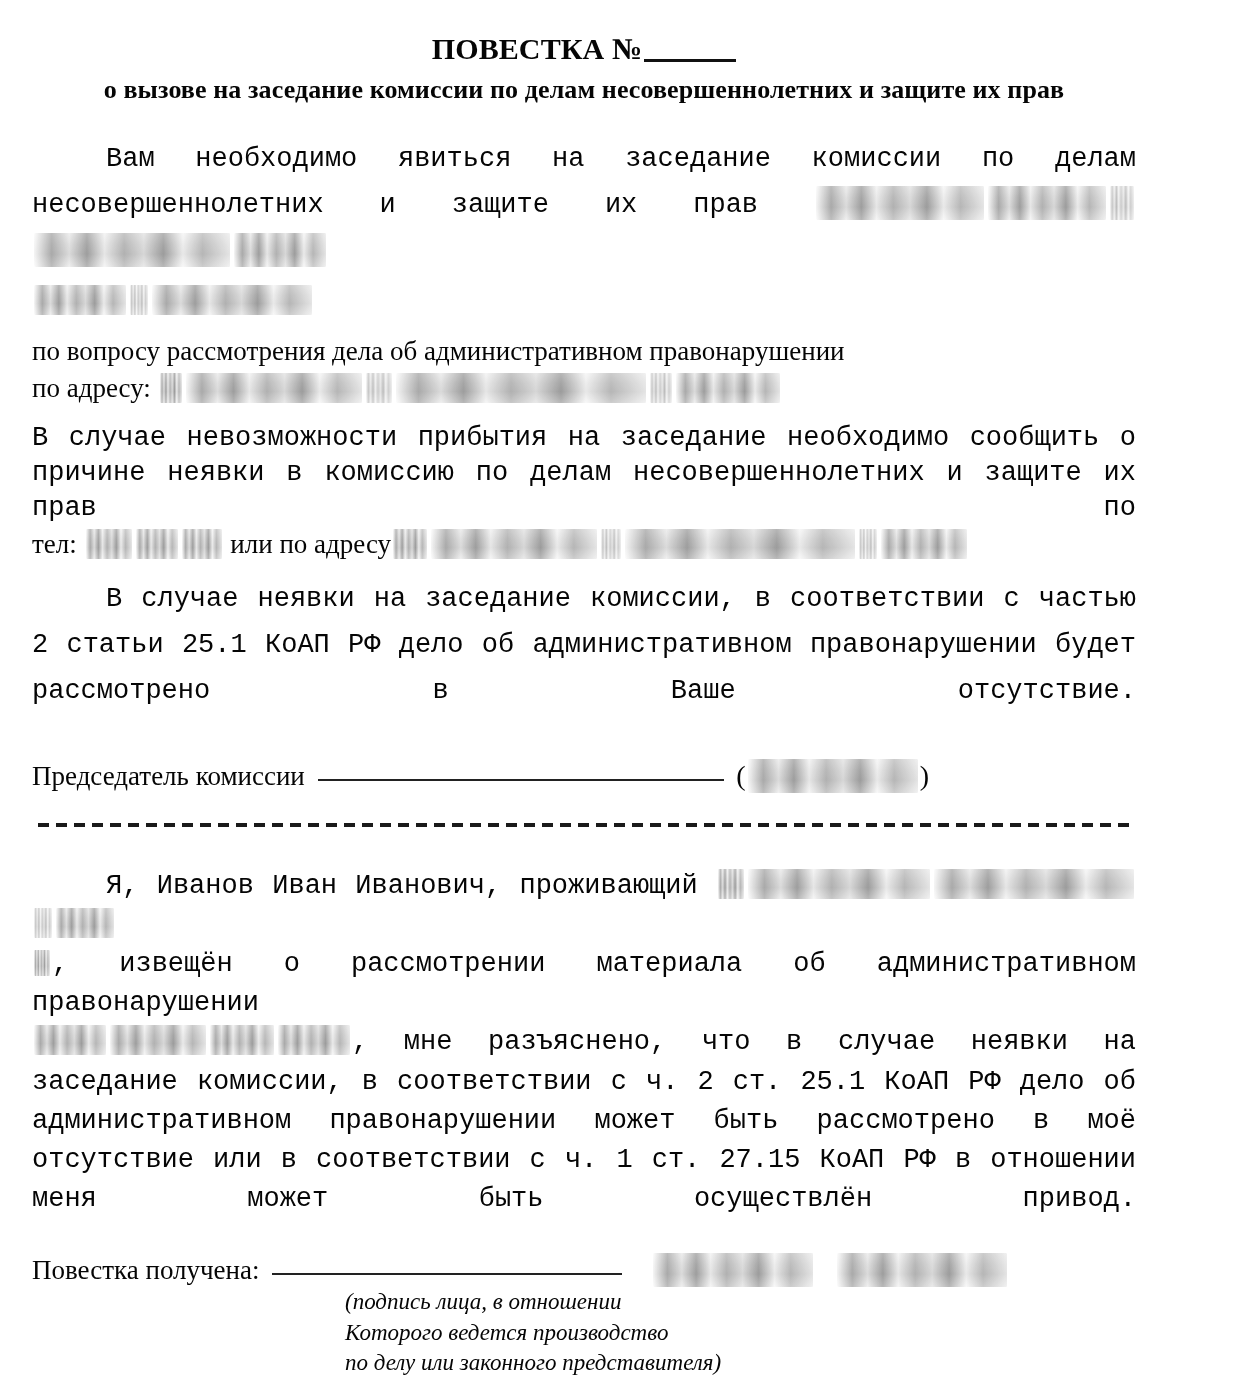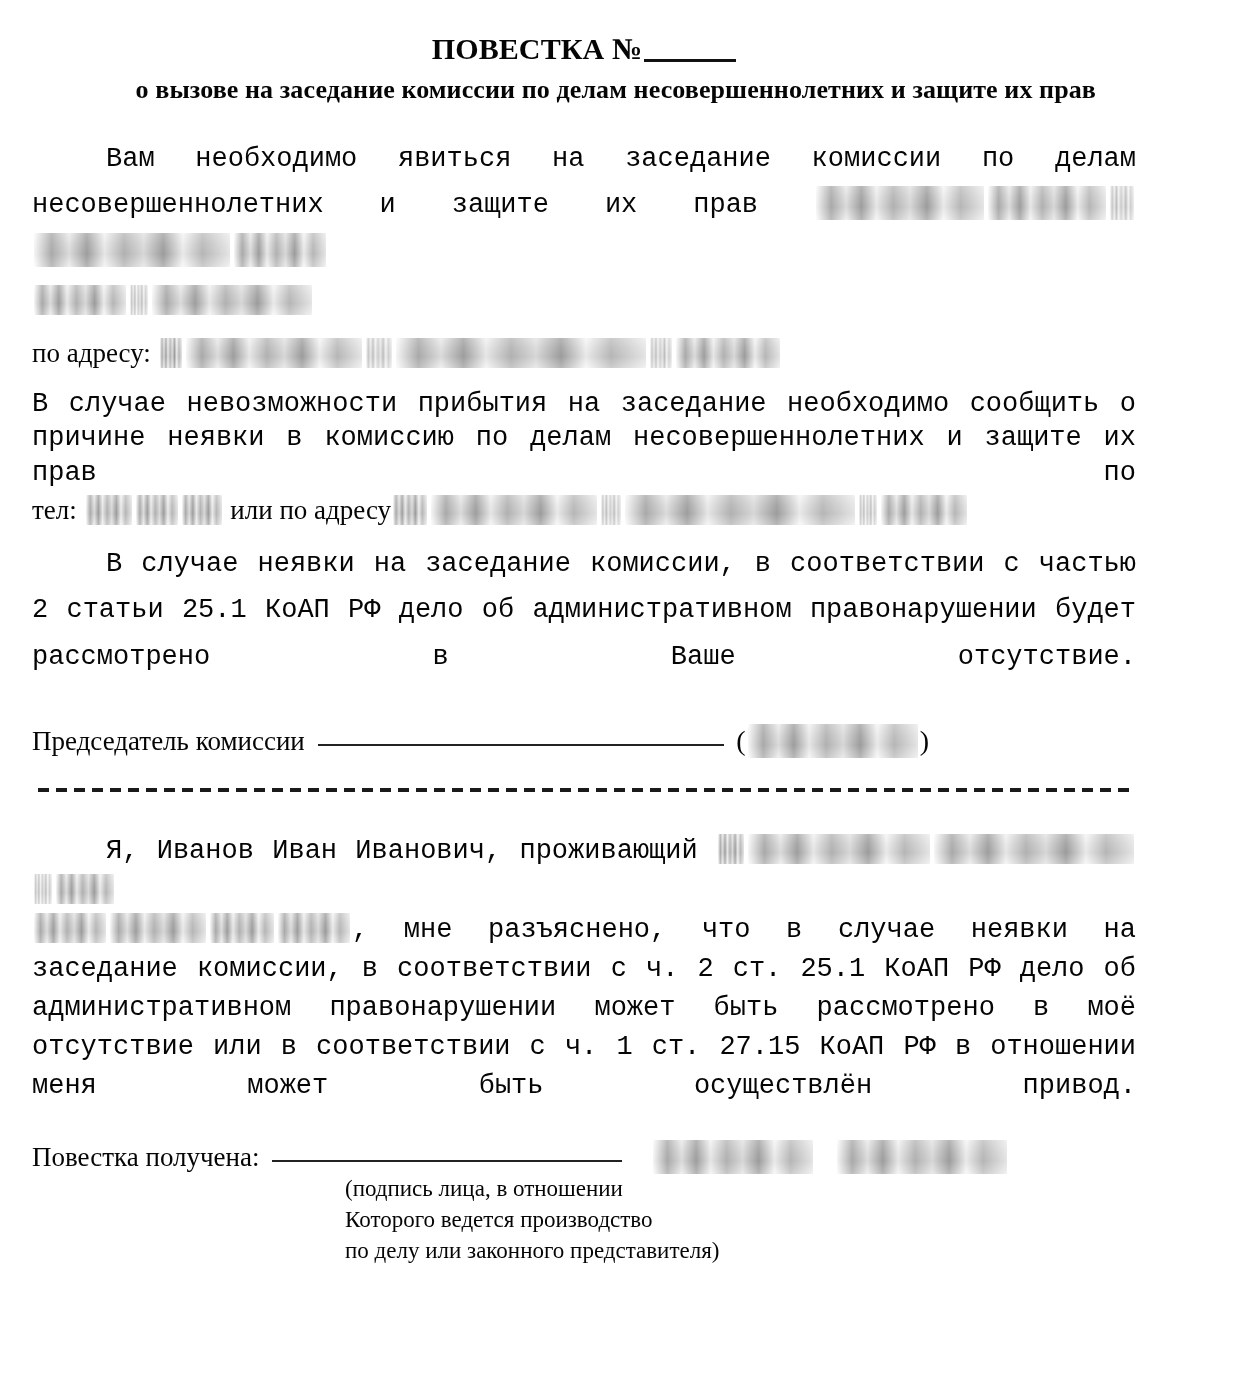--- a/index.html
+++ b/index.html
@@ -41,21 +41,20 @@
     min-width: 92px;
     border-bottom: 3px solid #111;
     vertical-align: -3px;
     margin-left: 2px;
   }
   .title-sub {
     display: block;
     font-size: 26px;
     line-height: 1.48;
     padding: 0 40px;
-    text-align: right;
   }
 
   
   .body-text {
     font-size: 27px;
     line-height: 1.0;
     margin-top: 26px;
   }
   p.just {
     margin: 0;
@@ -125,21 +124,21 @@
     white-space: nowrap;
   }
   .paren { font-size: 28px; }
 
   
   .caption {
     margin-left: 313px;
     font-size: 23px;
     line-height: 1.33;
   }
-  .caption div { white-space: nowrap; }
+  .caption div { white-space: nowrap; font-style: italic; }
 </style>
 </head>
 <body>
 
 <div class="page">
 
   <div class="title-block">
     <span class="title-main"><span>ПОВЕСТКА №</span><span class="blank-inline"></span></span>
     <span class="title-sub">о вызове на заседание комиссии по делам несовершеннолетних и защите их прав</span>
   </div>
@@ -150,20 +149,21 @@
       <span class="indent"></span><span>Вам необходимо явиться на заседание комиссии по делам несовершеннолетних и защите их прав</span>
       <span class="redact tall" style="width:168px"></span><span class="redact tall" style="width:118px"></span><span class="redact tall r-light" style="width:24px"></span><span class="redact tall" style="width:196px"></span><span class="redact tall" style="width:92px"></span>
     </p>
 
     <p class="just lh-mid" style="margin-top:6px">
       <span class="redact" style="width:92px"></span><span class="redact r-light" style="width:18px"></span><span class="redact" style="width:160px"></span>
     </p>
 
     <div class="gap-sm"></div>
 
+    <p class="just lh-tight">по вопросу рассмотрения дела об административном правонарушении</p>
 
     <p class="just lh-tight" style="margin-top:2px">
       <span>по адресу:</span>
       <span class="redact" style="width:22px"></span><span class="redact" style="width:176px"></span><span class="redact r-light" style="width:26px"></span><span class="redact" style="width:250px"></span><span class="redact r-light" style="width:22px"></span><span class="redact" style="width:104px"></span>
     </p>
 
     <p class="just stretch lh-tight" style="margin-top:16px">В случае невозможности прибытия на заседание необходимо сообщить о причине неявки в комиссию по делам несовершеннолетних и защите их прав по</p>
 
     <p class="just lh-tight" style="margin-top:2px">
       <span>тел:</span>
@@ -187,20 +187,23 @@
 
     <div class="dashed-sep"></div>
 
     <div class="gap-md"></div>
 
     <p class="just stretch lh-mid" style="margin-top:14px">
       <span class="indent"></span><span>Я, Иванов Иван Иванович, проживающий</span>
       <span class="redact" style="width:26px"></span><span class="redact" style="width:182px"></span><span class="redact" style="width:200px"></span><span class="redact r-light" style="width:18px"></span><span class="redact" style="width:58px"></span>
     </p>
 
+    <p class="just stretch lh-mid">
+      <span class="redact short" style="width:16px"></span><span>, извещён о рассмотрении материала об административном правонарушении</span>
+    </p>
 
     <p class="just stretch lh-mid">
       <span class="redact" style="width:72px"></span><span class="redact" style="width:96px"></span><span class="redact" style="width:64px"></span><span class="redact" style="width:72px"></span><span>, мне разъяснено, что в случае неявки на заседание комиссии, в соответствии с ч. 2 ст. 25.1 КоАП РФ дело об административном правонарушении может быть рассмотрено в моё отсутствие или в соответствии с ч. 1 ст. 27.15 КоАП РФ в отношении меня может быть осуществлён привод.</span>
     </p>
 
     <div class="gap-md"></div>
 
     <div class="sig-row" style="margin-top:8px">
       <span>Повестка получена:</span>
       <span class="sig-line" style="width:350px"></span>

